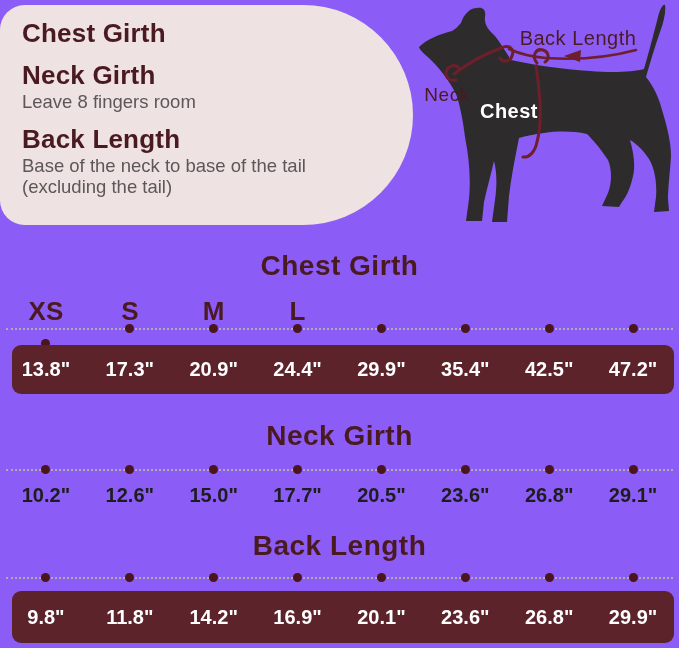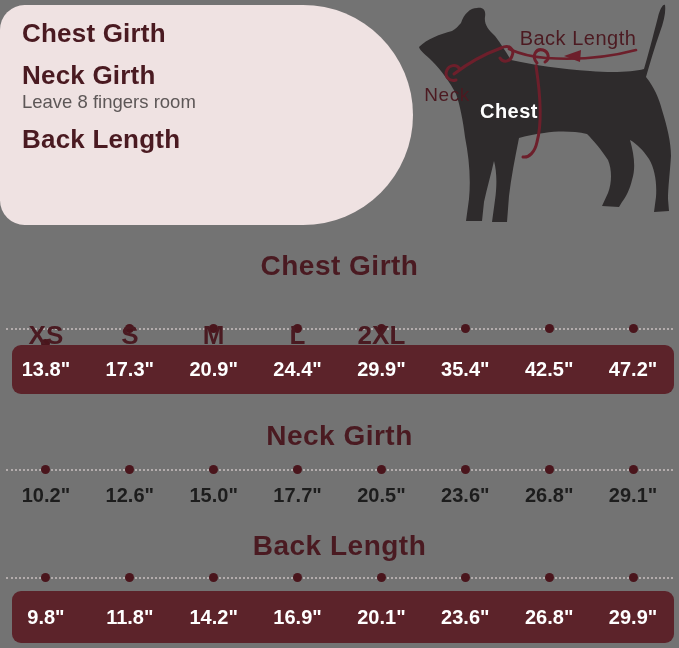--- a/index.html
+++ b/index.html
@@ -1,17 +1,17 @@
 <!DOCTYPE html>
 <html><head>
 <meta charset="utf-8">
 <style>
   html,body{margin:0;padding:0;background:#fff;}
   .canvas{
-    position:relative;width:679px;height:648px;background:#737373;
+    position:relative;width:679px;height:648px;background:#8b5cf6;
     font-family:"Liberation Sans",sans-serif;overflow:hidden;
   }
   
   .blob{
     position:absolute;left:0;top:5px;width:413px;height:220px;
     background:#efe2e2;border-radius:26px 116px 116px 26px;
     box-sizing:border-box;padding:13px 30px 0 22px;
   }
   .blob-item{margin-bottom:11px;}
   .blob-title{
@@ -25,21 +25,21 @@
   .dog{position:absolute;left:400px;top:0;width:279px;height:240px;}
   
   .sec-title{
     position:absolute;left:0;width:679px;text-align:center;
     font-size:28px;font-weight:700;color:#4a1a21;letter-spacing:.5px;
   }
   .row{
     position:absolute;left:4px;width:671px;display:grid;
     grid-template-columns:repeat(8,1fr);text-align:center;align-items:center;
   }
-  .sizes-row{font-size:26px;font-weight:700;color:#4a1a21;z-index:3;margin-top:24px;}
+  .sizes-row{font-size:26px;font-weight:700;color:#4a1a21;z-index:3;}
   .dotline{
     position:absolute;left:6px;width:667px;height:0;
     border-top:2px dotted #b3acac;z-index:1;
   }
   .dots-row{z-index:2;height:9px;}
   .dot{
     width:9px;height:9px;border-radius:50%;background:#4a151c;
     margin:0 auto;
   }
   .dot-offset{transform:translateY(15px);}
@@ -78,20 +78,21 @@
   <div class="blob">
     <div class="blob-item">
       <p class="blob-title">Chest Girth</p>
     </div>
     <div class="blob-item">
       <p class="blob-title">Neck Girth</p>
       <p class="blob-desc">Leave 8 fingers room</p>
     </div>
     <div class="blob-item">
       <p class="blob-title">Back Length</p>
+      <p class="blob-desc">Base of the neck to base of the tail (excluding the tail)</p>
     </div>
   </div>
 
   <svg class="dog" viewBox="400 0 279 240">
 
     <path fill="#2e2b2c" d="
       M419,47 C427,39 440,34 452,31 C456,29 458,26 461,23 C464,14 470,8 477,8
       C484,7 486,11 485,17 C484,24 488,30 495,36 C501,44 506,52 511,60
       C533,65 562,69 590,71 C612,73 633,72 644,69
       C648,56 653,36 658,17 C660,9 663,4 665,5 C666,12 664,21 660,32
@@ -120,21 +121,20 @@
     <text class="svg-label-white" x="509" y="118" font-size="20" text-anchor="middle" letter-spacing="0.5">Chest</text>
   </svg>
 
   <div id="chest-title" class="sec-title">Chest Girth</div>
 
   <div id="chest-sizes" class="row sizes-row">
     <span>XS</span>
     <span>S</span>
     <span>M</span>
     <span>L</span>
-    <span>2XL</span>
   </div>
 
   <div id="chest-dotline" class="dotline"></div>
   <div id="chest-dots" class="row dots-row">
     <span class="dot dot-offset"></span>
     <span class="dot"></span>
     <span class="dot"></span>
     <span class="dot"></span>
     <span class="dot"></span>
     <span class="dot"></span>

